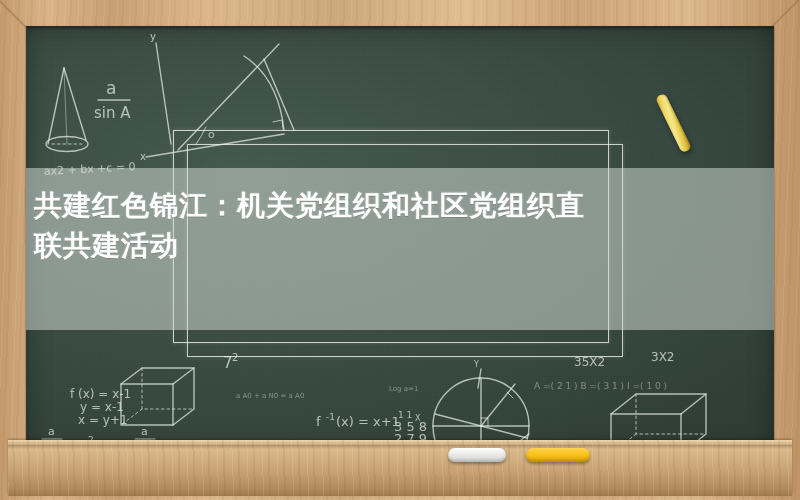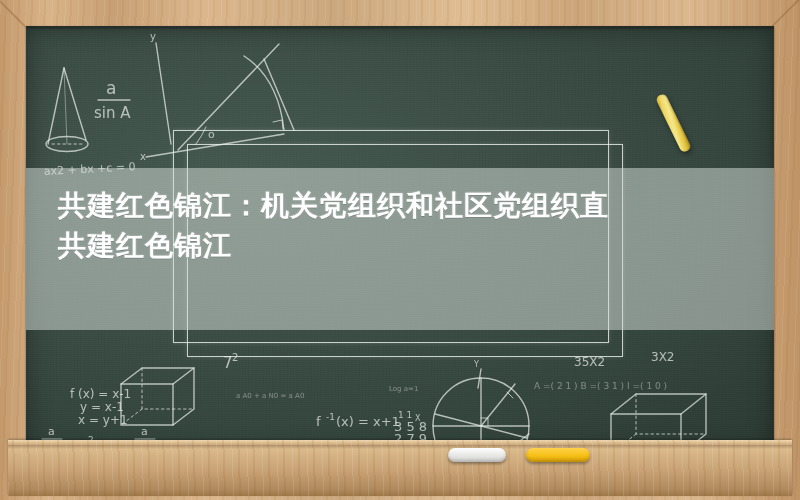--- a/index.html
+++ b/index.html
@@ -95,21 +95,21 @@
     position:absolute;
     left:26px;right:26px;
     top:168px;height:162px;
     background:rgba(214,222,216,.52);
     backdrop-filter:blur(0.5px);
   }
   .caption-text{
     position:absolute;
     left:26px;right:0px;
     top:186px;
-    padding-left:32px;
+    padding-left:8px;
     color:#ffffff;
     font-family:"DejaVu Sans","Liberation Sans",sans-serif;
     font-size:28px;
     font-weight:700;
     line-height:1.42;
     letter-spacing:1px;
     white-space:nowrap;
     text-shadow:
       0 1px 0 rgba(60,75,66,.35),
       0 0 2px rgba(255,255,255,.5);
@@ -281,21 +281,21 @@
     <div class="rect-outer"></div>
     <div class="rect-inner"></div>
 
   </div>
 
   <div class="chalk-stick"></div>
 
   <div class="caption-band"></div>
   <div class="caption-text">
     <span>共建红色锦江：机关党组织和社区党组织直</span>
-    <span class="ln2">共建红色锦江</span>
+    <span class="ln2">联共建活动</span>
   </div>
 
   <div class="tray">
     <div class="tray-lip"></div>
     <div class="tray-shadow"></div>
     <div class="tray-grain"></div>
   </div>
   <div class="chalk-piece chalk-white"></div>
   <div class="chalk-piece chalk-yellow"></div>
 

